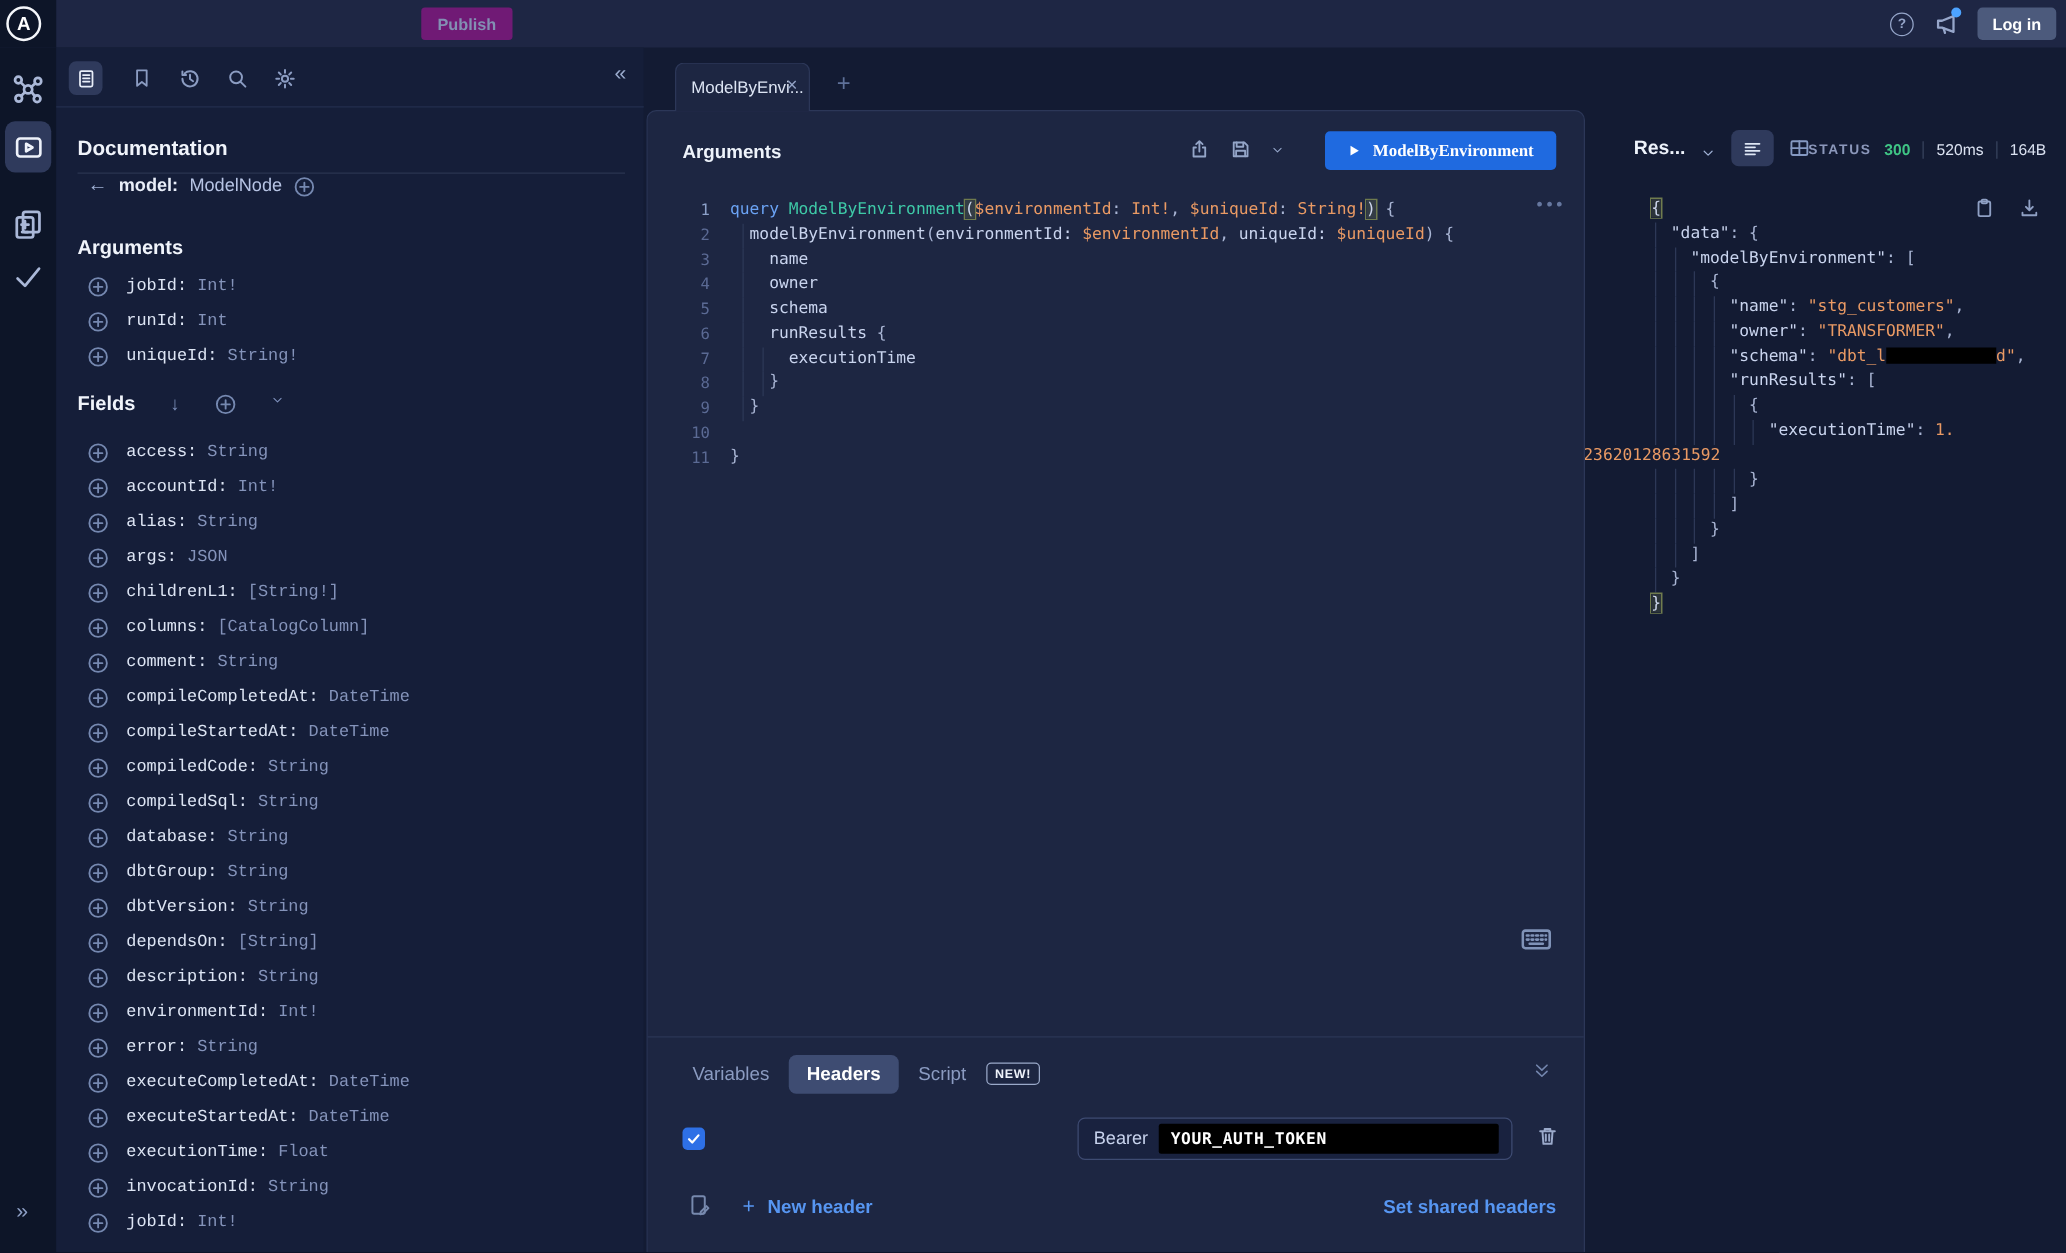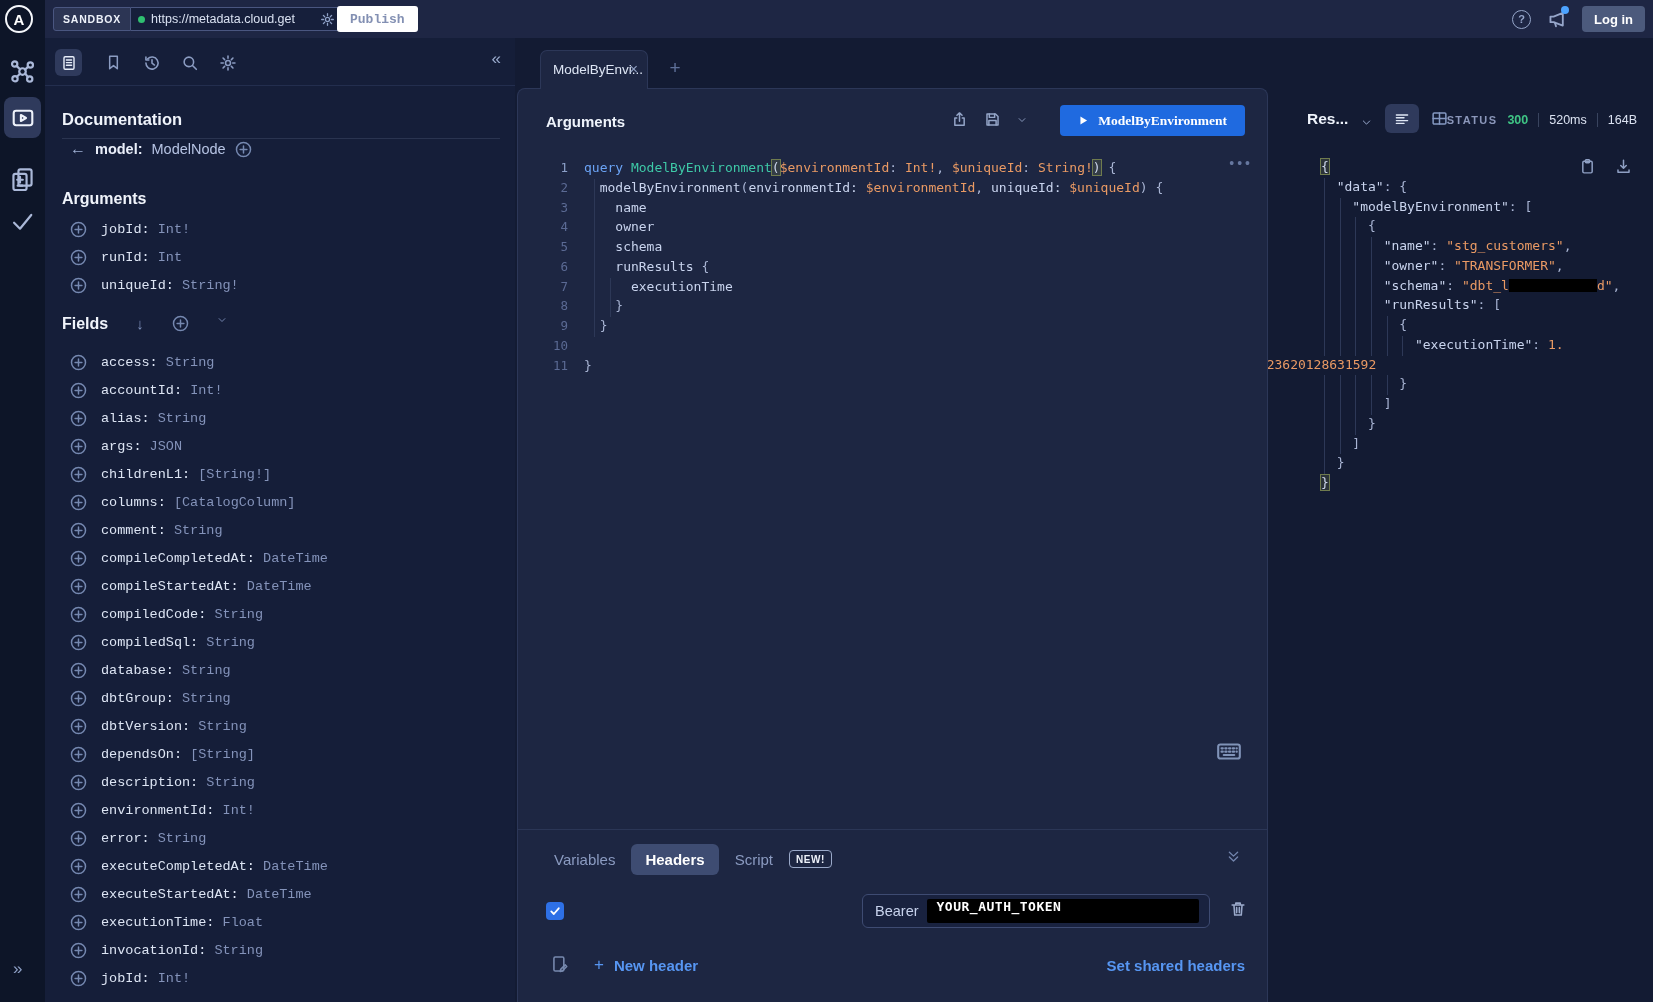--- a/index.html
+++ b/index.html
@@ -15,22 +15,22 @@
   .logo-circle{position:absolute;left:5px;top:5px;width:28px;height:28px;border:2px solid #f5f7fb;border-radius:50%;
     display:flex;align-items:center;justify-content:center;font-size:15px;font-weight:700;color:#fff}
   .env-group{position:absolute;left:53px;top:7px;height:24px;display:flex}
   .sandbox-chip{height:24px;line-height:22px;padding:0 9px;background:#2c3554;border:1px solid #4a5680;
     border-radius:3px 0 0 3px;font-size:10.5px;font-weight:700;letter-spacing:.8px;color:#eef2fa}
   .url-box{width:212px;height:24px;background:#161f3b;border:1px solid #4a5680;border-left:none;
     border-radius:0 3px 3px 0;display:flex;align-items:center;gap:6px;padding:0 7px}
   .status-dot{width:7px;height:7px;border-radius:50%;background:#2fbf71;flex:none}
   .url-text{flex:1;font-size:12.5px;color:#d9e1f1;white-space:nowrap;overflow:hidden}
   .gear-sm{color:#8ea0c6;flex:none}
-  .publish-btn{position:absolute;left:337px;top:6px;height:26px;padding:0 13px;background:#ffffff;border:none;
-    border-radius:3px;font-family:Liberation Mono, monospace;font-size:13px;font-weight:600;color:#8390b3}
+  .publish-btn{position:absolute;left:337px;top:6px;height:26px;padding:0 13px;background:#701a75;border:none;
+    border-radius:3px;font-family:Liberation Sans, sans-serif;font-size:13px;font-weight:600;color:#8390b3}
   .top-right{position:absolute;right:8px;top:0;height:38px;display:flex;align-items:center;gap:15px}
   .help-circle{width:19px;height:19px;border:1.5px solid #96a6ca;border-radius:50%;color:#96a6ca;
     display:flex;align-items:center;justify-content:center;font-size:11px;font-weight:700}
   .mega-wrap{position:relative;color:#96a6ca}
   .mega-dot{position:absolute;right:-2px;top:-3px;width:8px;height:8px;border-radius:50%;background:#4da3ff}
   .login-btn{height:26px;padding:0 12px;background:#4c5a7c;border:none;border-radius:4px;
     font-family:inherit;font-size:13px;font-weight:600;color:#fff}
 
   
   .rail{position:absolute;left:0;top:38px;width:45px;height:964px;background:#0d1528}
@@ -107,21 +107,21 @@
   .new-badge{border:1.5px solid #9aa9c9;border-radius:4px;padding:2.5px 6px;font-size:10px;font-weight:800;
     letter-spacing:.6px;color:#eef2fa}
   .dblchev{position:absolute;right:26px;top:760px;color:#7385ad}
   .hcheck{position:absolute;left:28px;top:813px;width:18px;height:18px;background:#2e70e6;border-radius:4px;
     display:flex;align-items:center;justify-content:center;color:#fff}
   .hinput{position:absolute;top:805px;height:34px;background:#19223f;border:1px solid #3e4b72;border-radius:6px}
   .hinput1{left:50px;width:284px}
   .hinput1 .val{position:absolute;left:13px;top:8px;font-size:14.5px;color:#e9eef9}
   .hinput2{left:344px;width:348px;display:flex;align-items:center}
   .bearer{margin-left:12px;font-size:14.5px;color:#c7d2ec;flex:none}
-  .token-chip{flex:1;height:24px;margin:0 10px 0 8px;background:#000;border-radius:2px;display:flex;align-items:flex-start}
+  .token-chip{flex:1;height:24px;margin:0 10px 0 8px;background:#000;border-radius:2px;display:flex;align-items:center}
   .token-text{padding-left:10px;font-family:"DejaVu Sans Mono",monospace;font-size:13px;font-weight:700;
     letter-spacing:.5px;color:#fff}
   .htrash{position:absolute;right:20px;top:811px;color:#9aa9ca}
   .hdoc-icon{position:absolute;left:33px;top:866px;color:#7789ae}
   .new-header{position:absolute;left:76px;top:866px;display:flex;align-items:center;gap:10px;color:#5796f2}
   .nh-plus{font-size:17px}
   .nh-label{font-size:15px;font-weight:600}
   .shared-headers{position:absolute;right:22px;top:868px;font-size:15px;font-weight:600;color:#5796f2}
 
   
@@ -142,33 +142,20 @@
 </style>
 </head>
 <body>
 
 <div class="stage">
 
   <header class="topbar">
     <div class="logo-block">
       <div class="logo-circle">
         <span>A</span>
-      </div>
-    </div>
-    <div class="env-group">
-      <span class="sandbox-chip">SANDBOX</span>
-      <div class="url-box">
-        <span class="status-dot"></span>
-        <span class="url-text">https://metadata.cloud.get</span>
-        <span class="gear-sm">
-          <svg width="15" height="15" viewBox="0 0 16 16">
-              <circle cx="8" cy="8" r="2.2"></circle>
-              <path d="M8 1.8v2M8 12.2v2M1.8 8h2M12.2 8h2M3.6 3.6l1.4 1.4M11 11l1.4 1.4M12.4 3.6 11 5M5 11l-1.4 1.4"></path>
-            </svg>
-        </span>
       </div>
     </div>
     <button class="publish-btn">Publish</button>
     <div class="top-right">
       <span class="help-circle">
           <span>?</span>
         </span>
       <span class="mega-wrap">
         <svg width="21" height="21" viewBox="0 0 16 16">
             <path d="M12.8 3 5.8 5.8 H3.4 V10 H5.8 L12.8 12.6 Z"></path>

